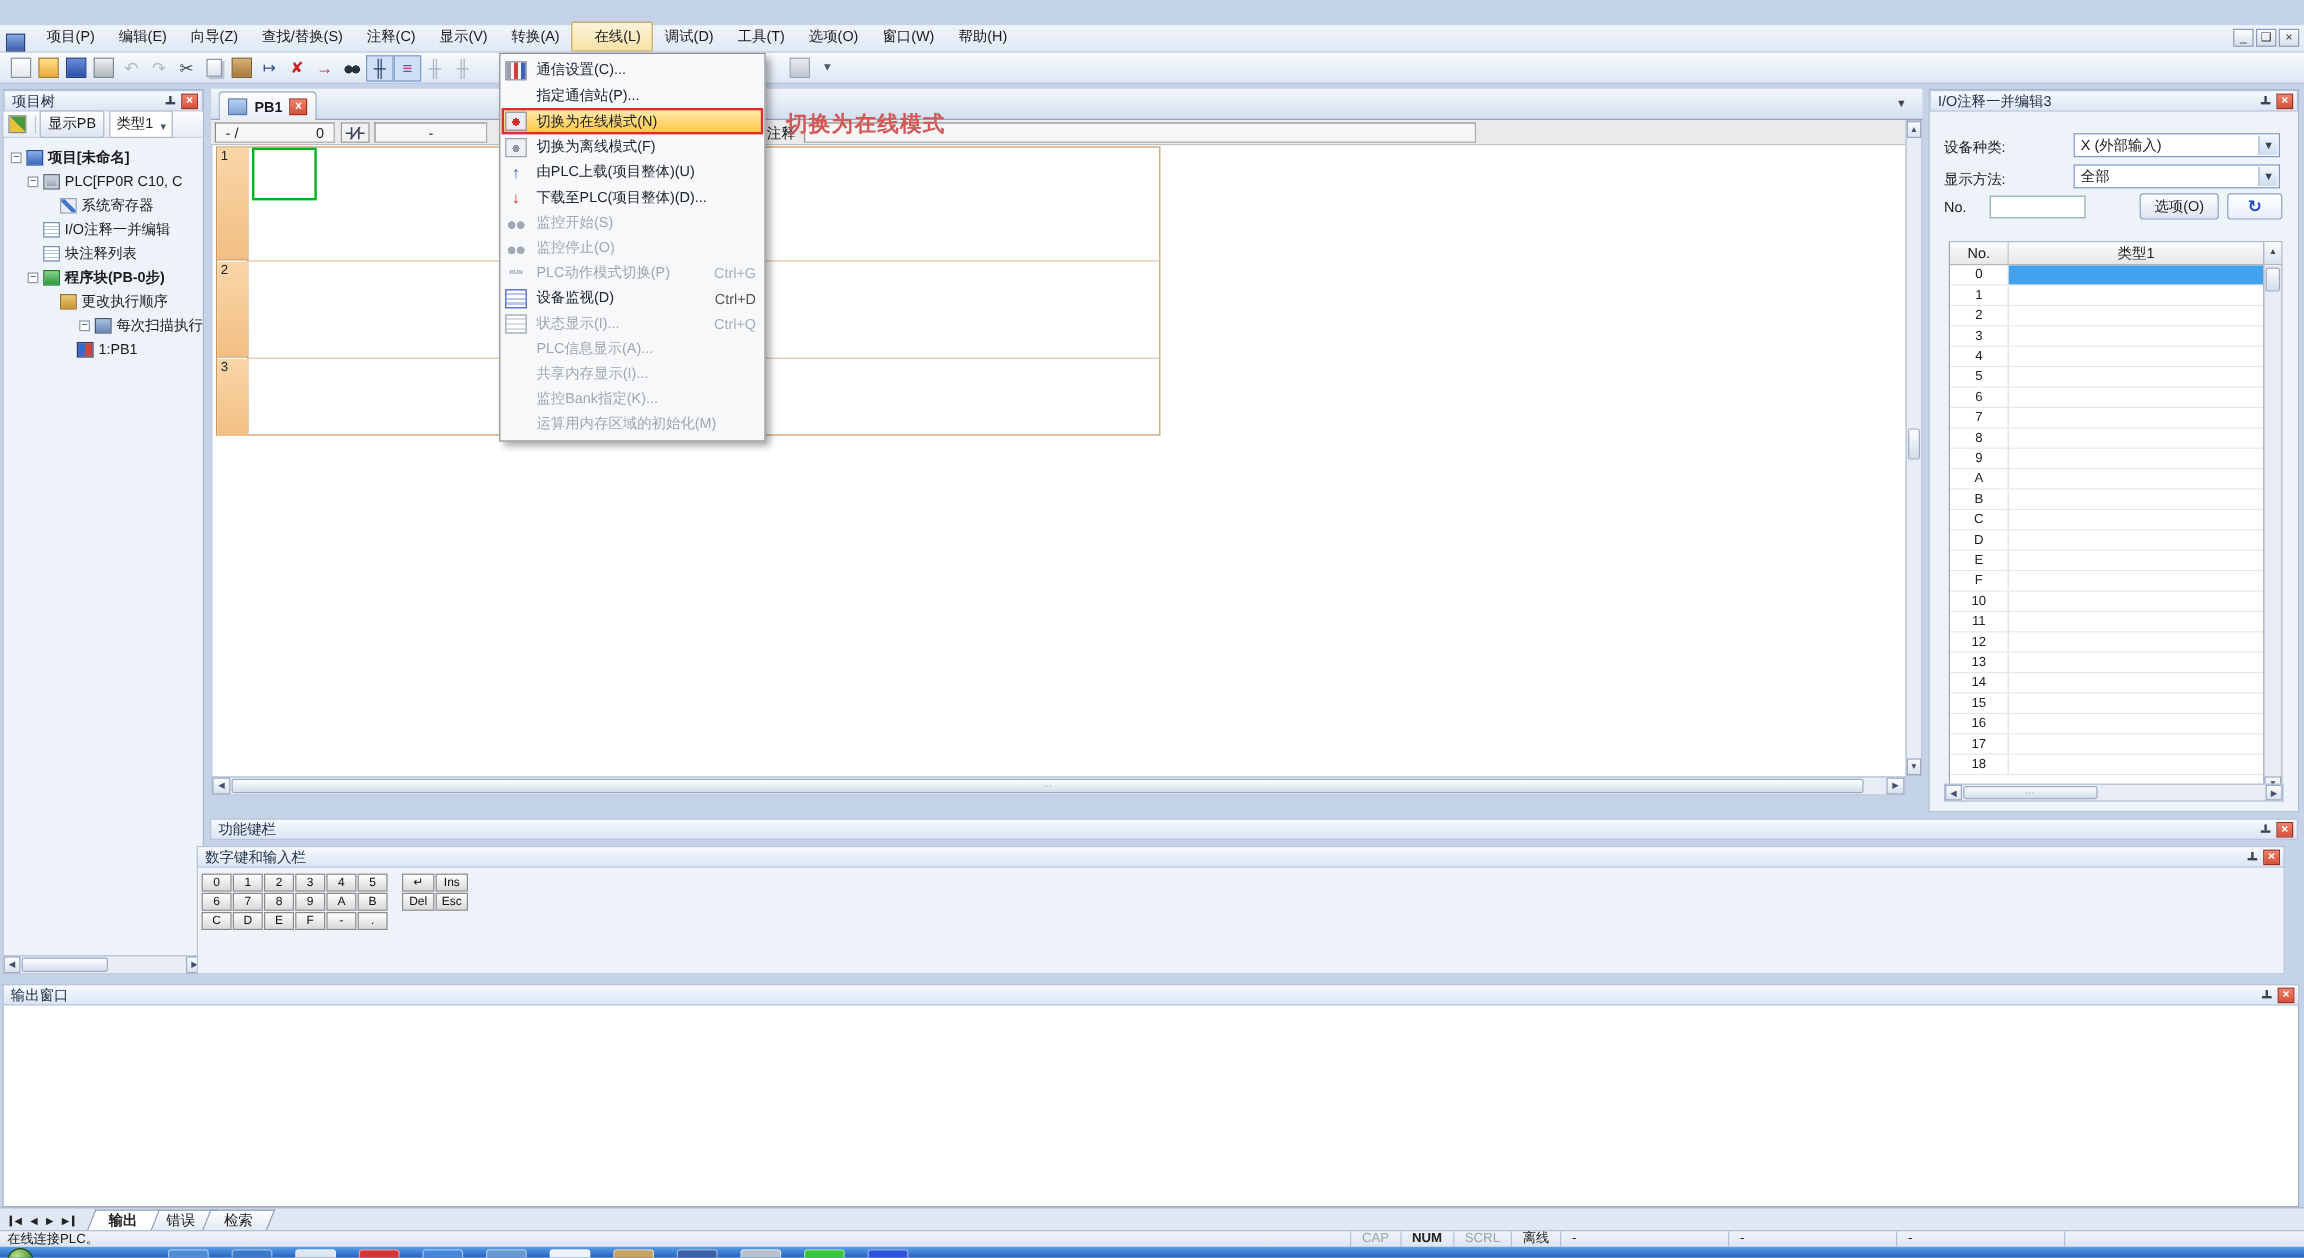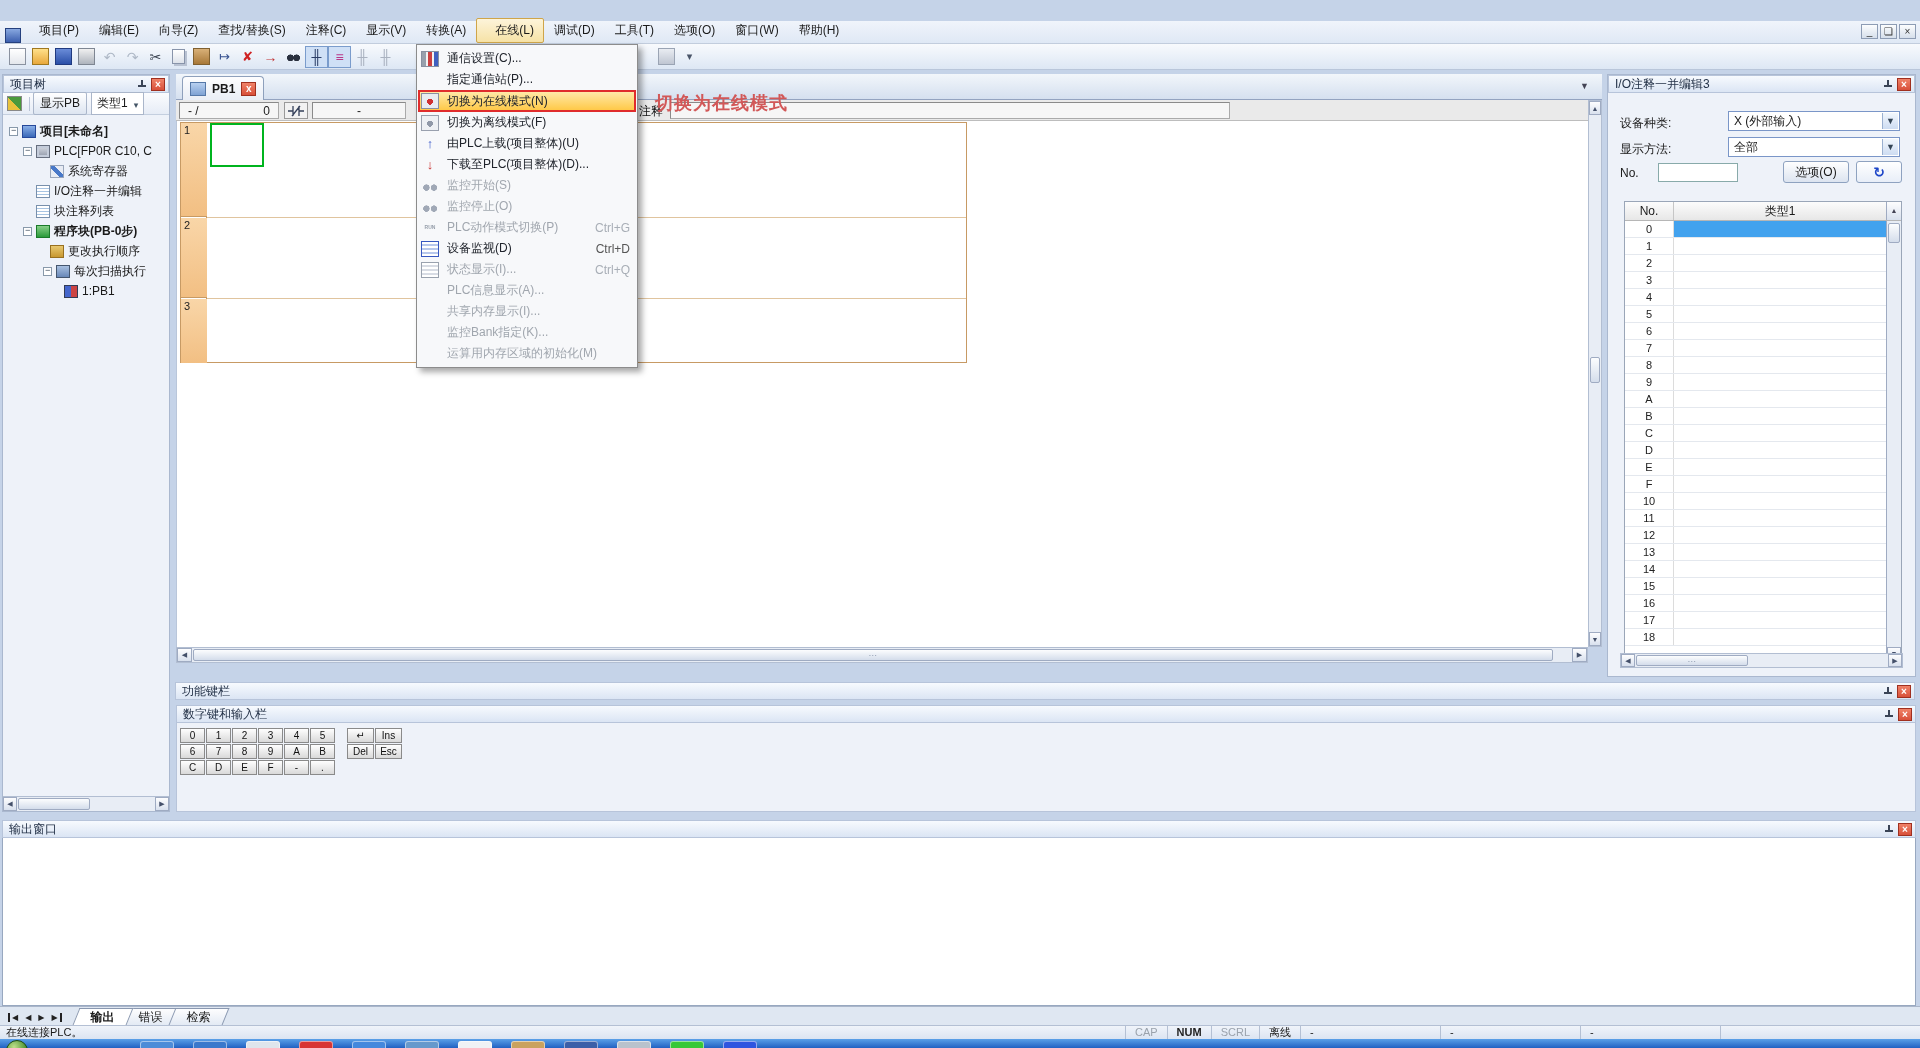--- a/index.html
+++ b/index.html
@@ -156,21 +156,21 @@
   .iobody{position:absolute;top:19px;left:0;right:15px;bottom:0;overflow:hidden;}
   .iorow{height:17px;display:flex;border-bottom:1px solid #e4e8ee;}
   .io-no{width:49px;text-align:center;border-right:1px solid #dcdcdc;font-size:11px;line-height:16px;color:#222;}
   .io-val{flex:1;}
   .iorow.selected .io-val{background:#42a2ee;}
   .io-vscroll{position:absolute;top:19px;right:0;width:15px;bottom:0;background:#e8edf5;border-left:1px solid #9fabc2;}
   .rp-hscroll{left:12px;right:12px;bottom:8px;height:15px;}
 
   
   .fkey-panel{position:absolute;left:175px;top:682px;width:1740px;}
-  .numpad-panel{position:absolute;left:176px;top:706px;width:1740px;height:106px;background:#eef2f9;border:1px solid #b7c4da;border-top:none;}
+  .numpad-panel{position:absolute;left:164px;top:706px;width:1740px;height:106px;background:#eef2f9;border:1px solid #b7c4da;border-top:none;}
   .keys{position:absolute;left:3px;top:22px;display:flex;align-items:flex-start;}
   .kgrid{display:grid;grid-template-columns:repeat(6,25px);grid-auto-rows:15px;gap:1px;}
   .kgrid.side{grid-template-columns:repeat(2,27px);margin-left:12px;}
   .key{background:linear-gradient(#fefefe,#d9d9d9);border:1px solid #8a8a8a;text-align:center;line-height:13px;font-size:10px;color:#111;}
 
   .output-panel{position:absolute;left:2px;top:820px;width:1914px;height:186px;}
   .out-content{position:absolute;left:0;top:18px;right:0;bottom:0;background:#fff;border:1px solid #98a8c0;border-top:none;}
 
   .bottom-tabs{position:absolute;left:0px;top:1006px;width:1920px;height:19px;background:#dfe7f2;border-top:1px solid #aab6ca;display:flex;align-items:flex-end;padding-left:6px;}
   .nav-arrows{display:flex;gap:7px;align-items:center;margin:0 14px 3px 2px;font-size:8px;color:#222;}
@@ -332,21 +332,21 @@
           <span class="ticon sic ic-progblock-icon"></span>
           <span class="tlabel">程序块(PB-0步)</span>
         </div>
 
         <div class="tnode" style="padding-left: 34px;">
           <span class="expander"></span>
           <span class="ticon sic ic-changeorder-icon"></span>
           <span class="tlabel">更改执行顺序</span>
         </div>
 
-        <div class="tnode exp-m" style="padding-left: 40px;">
+        <div class="tnode exp-m" style="padding-left: 52px; justify-content: flex-end;">
           <span class="expander"></span>
           <span class="ticon sic ic-scan-icon"></span>
           <span class="tlabel">每次扫描执行</span>
         </div>
 
         <div class="tnode" style="padding-left: 48px;">
           <span class="expander"></span>
           <span class="ticon sic ic-pb1-icon"></span>
           <span class="tlabel">1:PB1</span>
         </div>

